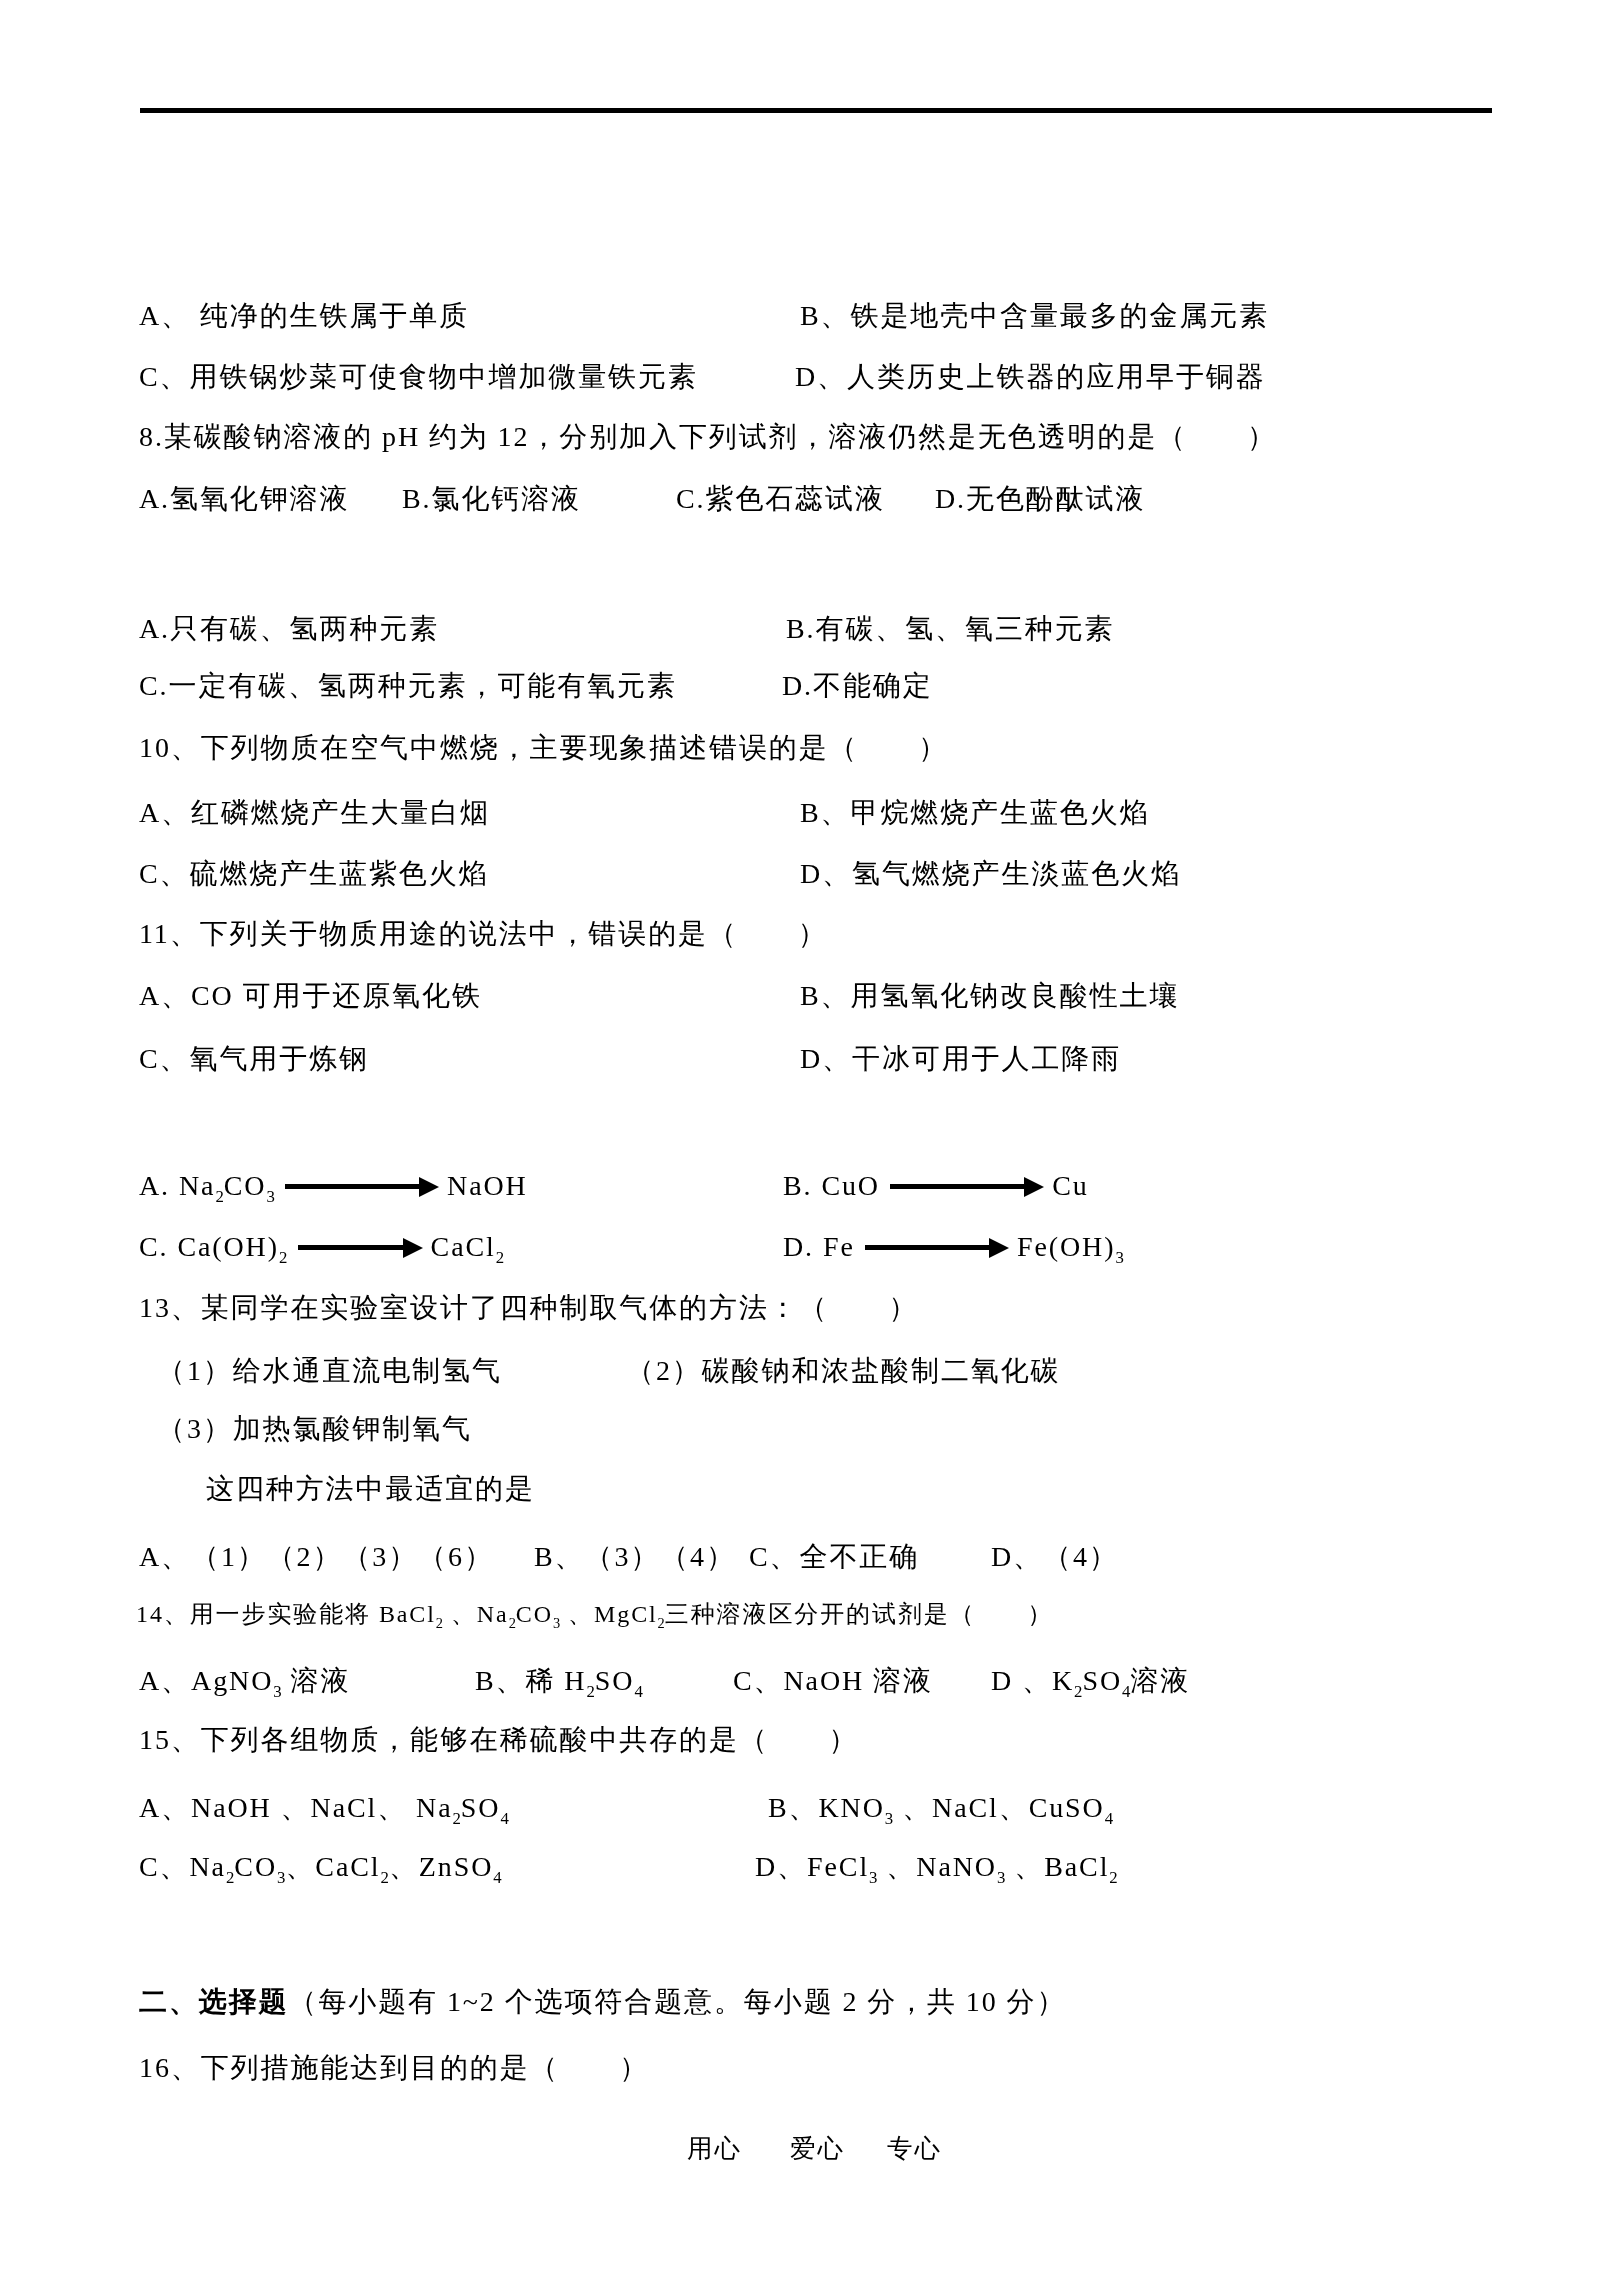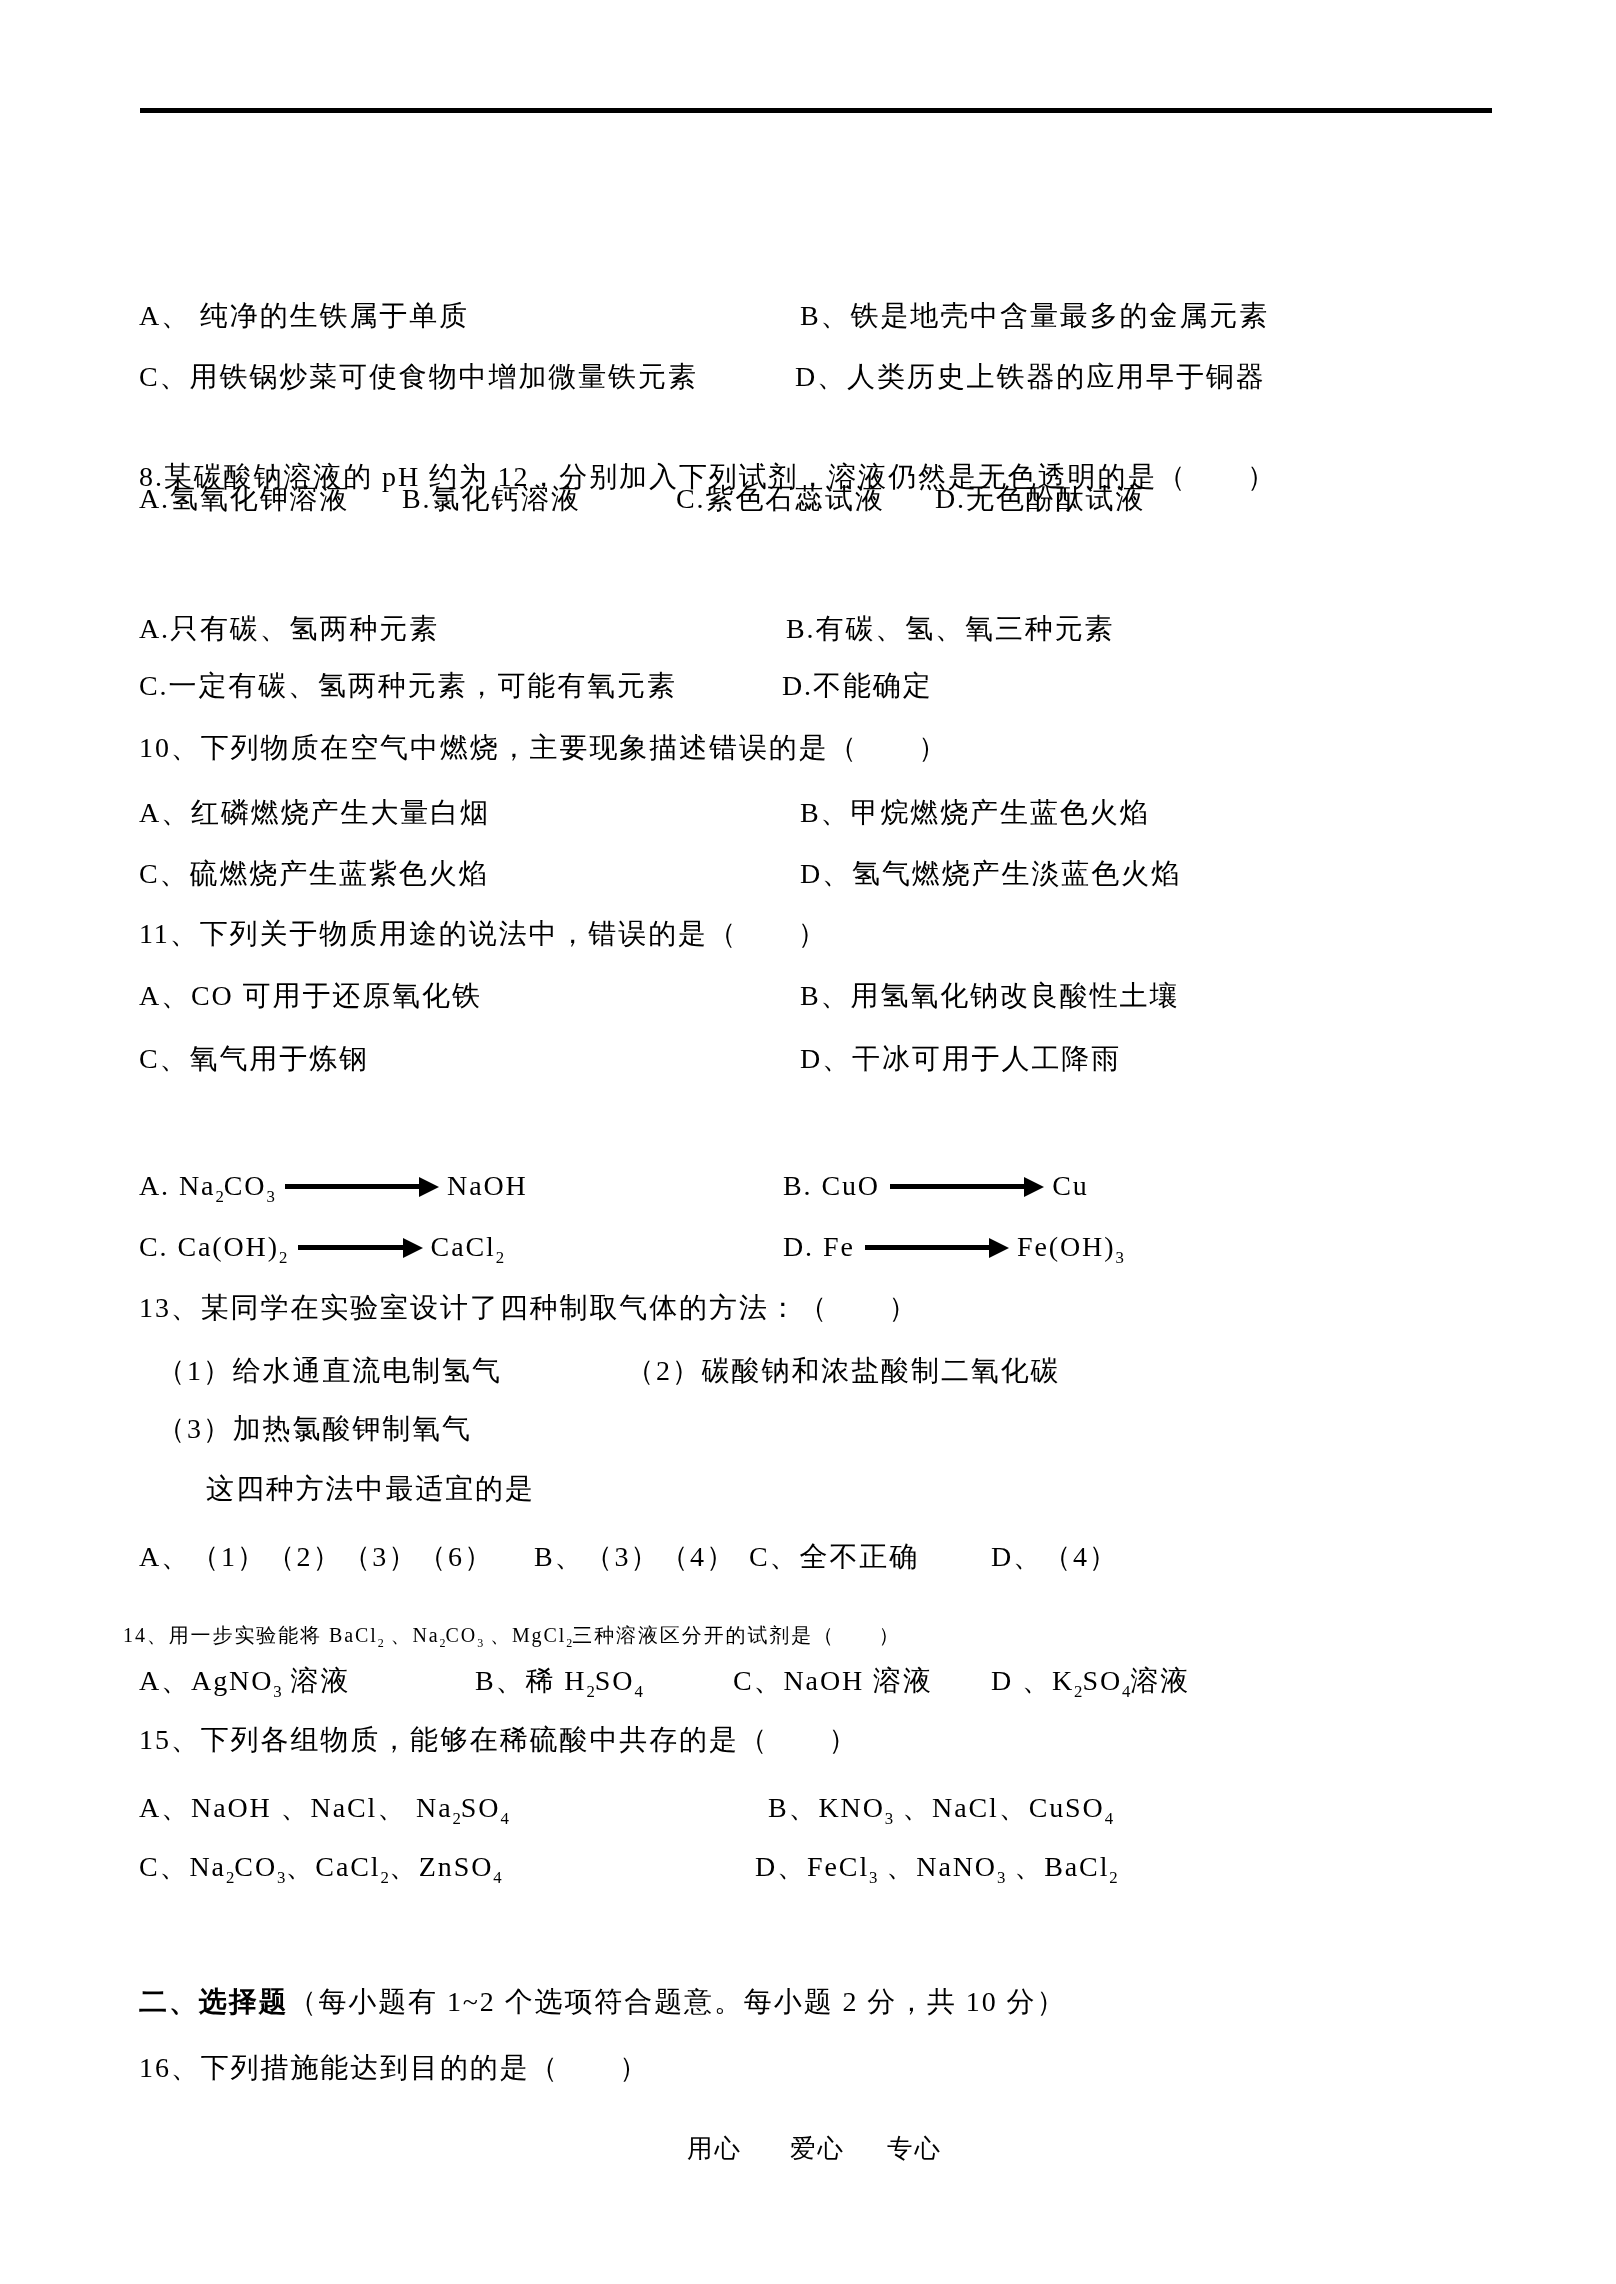--- a/index.html
+++ b/index.html
@@ -63,21 +63,21 @@
 </style>
 </head>
 <body>
 
 <div class="page" style="width: 1616px; height: 2284px; background: rgb(255, 255, 255); color: rgb(0, 0, 0);">
   <div class="rule" style="left: 140px; top: 108px; width: 1352px; height: 4.5px;"></div>
     <div class="seg" style="left: 139px; top: 300px; font-size: 28px;">A、 纯净的生铁属于单质</div>
     <div class="seg" style="left: 800px; top: 300px; font-size: 28px;">B、铁是地壳中含量最多的金属元素</div>
     <div class="seg" style="left: 139px; top: 361px; font-size: 28px;">C、用铁锅炒菜可使食物中增加微量铁元素</div>
     <div class="seg" style="left: 795px; top: 361px; font-size: 28px;">D、人类历史上铁器的应用早于铜器</div>
-    <div class="seg" style="left: 139px; top: 421px; font-size: 28px; margin-top: 40px;">8.某碳酸钠溶液的 pH 约为 12，分别加入下列试剂，溶液仍然是无色透明的是（　　）</div>
+    <div class="seg" style="left: 139px; top: 421px; font-size: 28px;">8.某碳酸钠溶液的 pH 约为 12，分别加入下列试剂，溶液仍然是无色透明的是（　　）</div>
     <div class="seg" style="left: 139px; top: 483px; font-size: 28px;">A.氢氧化钾溶液</div>
     <div class="seg" style="left: 402px; top: 483px; font-size: 28px;">B.氯化钙溶液</div>
     <div class="seg" style="left: 676px; top: 483px; font-size: 28px;">C.紫色石蕊试液</div>
     <div class="seg" style="left: 935px; top: 483px; font-size: 28px;">D.无色酚酞试液</div>
     <div class="seg" style="left: 139px; top: 613px; font-size: 28px;">A.只有碳、氢两种元素</div>
     <div class="seg" style="left: 786px; top: 613px; font-size: 28px;">B.有碳、氢、氧三种元素</div>
     <div class="seg" style="left: 139px; top: 670px; font-size: 28px;">C.一定有碳、氢两种元素，可能有氧元素</div>
     <div class="seg" style="left: 782px; top: 670px; font-size: 28px;">D.不能确定</div>
     <div class="seg" style="left: 139px; top: 732px; font-size: 28px;">10、下列物质在空气中燃烧，主要现象描述错误的是（　　）</div>
     <div class="seg" style="left: 139px; top: 797px; font-size: 28px;">A、红磷燃烧产生大量白烟</div>
@@ -95,21 +95,21 @@
     <div class="seg" style="left: 783px; top: 1231px; font-size: 28px;"><span>D. Fe</span><span class="arrow" style="width: 124px;"></span><span>Fe(OH)<sub>3</sub></span></div>
     <div class="seg" style="left: 139px; top: 1292px; font-size: 28px;">13、某同学在实验室设计了四种制取气体的方法：（　　）</div>
     <div class="seg" style="left: 157px; top: 1355px; font-size: 28px;">（1）给水通直流电制氢气</div>
     <div class="seg" style="left: 626px; top: 1355px; font-size: 28px;">（2）碳酸钠和浓盐酸制二氧化碳</div>
     <div class="seg" style="left: 157px; top: 1413px; font-size: 28px;">（3）加热氯酸钾制氧气</div>
     <div class="seg" style="left: 206px; top: 1473px; font-size: 28px;">这四种方法中最适宜的是</div>
     <div class="seg" style="left: 139px; top: 1541px; font-size: 28px;">A、（1）（2）（3）（6）</div>
     <div class="seg" style="left: 534px; top: 1541px; font-size: 28px;">B、（3）（4）</div>
     <div class="seg" style="left: 749px; top: 1541px; font-size: 28px;">C、全不正确</div>
     <div class="seg" style="left: 991px; top: 1541px; font-size: 28px;">D、（4）</div>
-    <div class="seg" style="left: 123px; top: 1601px; font-size: 20px; margin-top: 23px;">14、用一步实验能将 BaCl<sub>2</sub> 、Na<sub>2</sub>CO<sub>3</sub> 、MgCl<sub>2</sub>三种溶液区分开的试剂是（　　）</div>
+    <div class="seg" style="left: 136px; top: 1601px; font-size: 24px;">14、用一步实验能将 BaCl<sub>2</sub> 、Na<sub>2</sub>CO<sub>3</sub> 、MgCl<sub>2</sub>三种溶液区分开的试剂是（　　）</div>
     <div class="seg" style="left: 139px; top: 1665px; font-size: 28px;">A、AgNO<sub>3</sub> 溶液</div>
     <div class="seg" style="left: 475px; top: 1665px; font-size: 28px;">B、稀 H<sub>2</sub>SO<sub>4</sub></div>
     <div class="seg" style="left: 733px; top: 1665px; font-size: 28px;">C、NaOH 溶液</div>
     <div class="seg" style="left: 991px; top: 1665px; font-size: 28px;">D 、K<sub>2</sub>SO<sub>4</sub>溶液</div>
     <div class="seg" style="left: 139px; top: 1724px; font-size: 28px;">15、下列各组物质，能够在稀硫酸中共存的是（　　）</div>
     <div class="seg" style="left: 139px; top: 1792px; font-size: 28px;">A、NaOH 、NaCl、 Na<sub>2</sub>SO<sub>4</sub></div>
     <div class="seg" style="left: 768px; top: 1792px; font-size: 28px;">B、KNO<sub>3</sub> 、NaCl、CuSO<sub>4</sub></div>
     <div class="seg" style="left: 139px; top: 1851px; font-size: 28px;">C、Na<sub>2</sub>CO<sub>3</sub>、CaCl<sub>2</sub>、ZnSO<sub>4</sub></div>
     <div class="seg" style="left: 755px; top: 1851px; font-size: 28px;">D、FeCl<sub>3</sub> 、NaNO<sub>3</sub> 、BaCl<sub>2</sub></div>
     <div class="seg" style="left: 139px; top: 1986px; font-size: 28px;"><span class="bold">二、选择题</span><span>（每小题有 1~2 个选项符合题意。每小题 2 分，共 10 分）</span></div>

